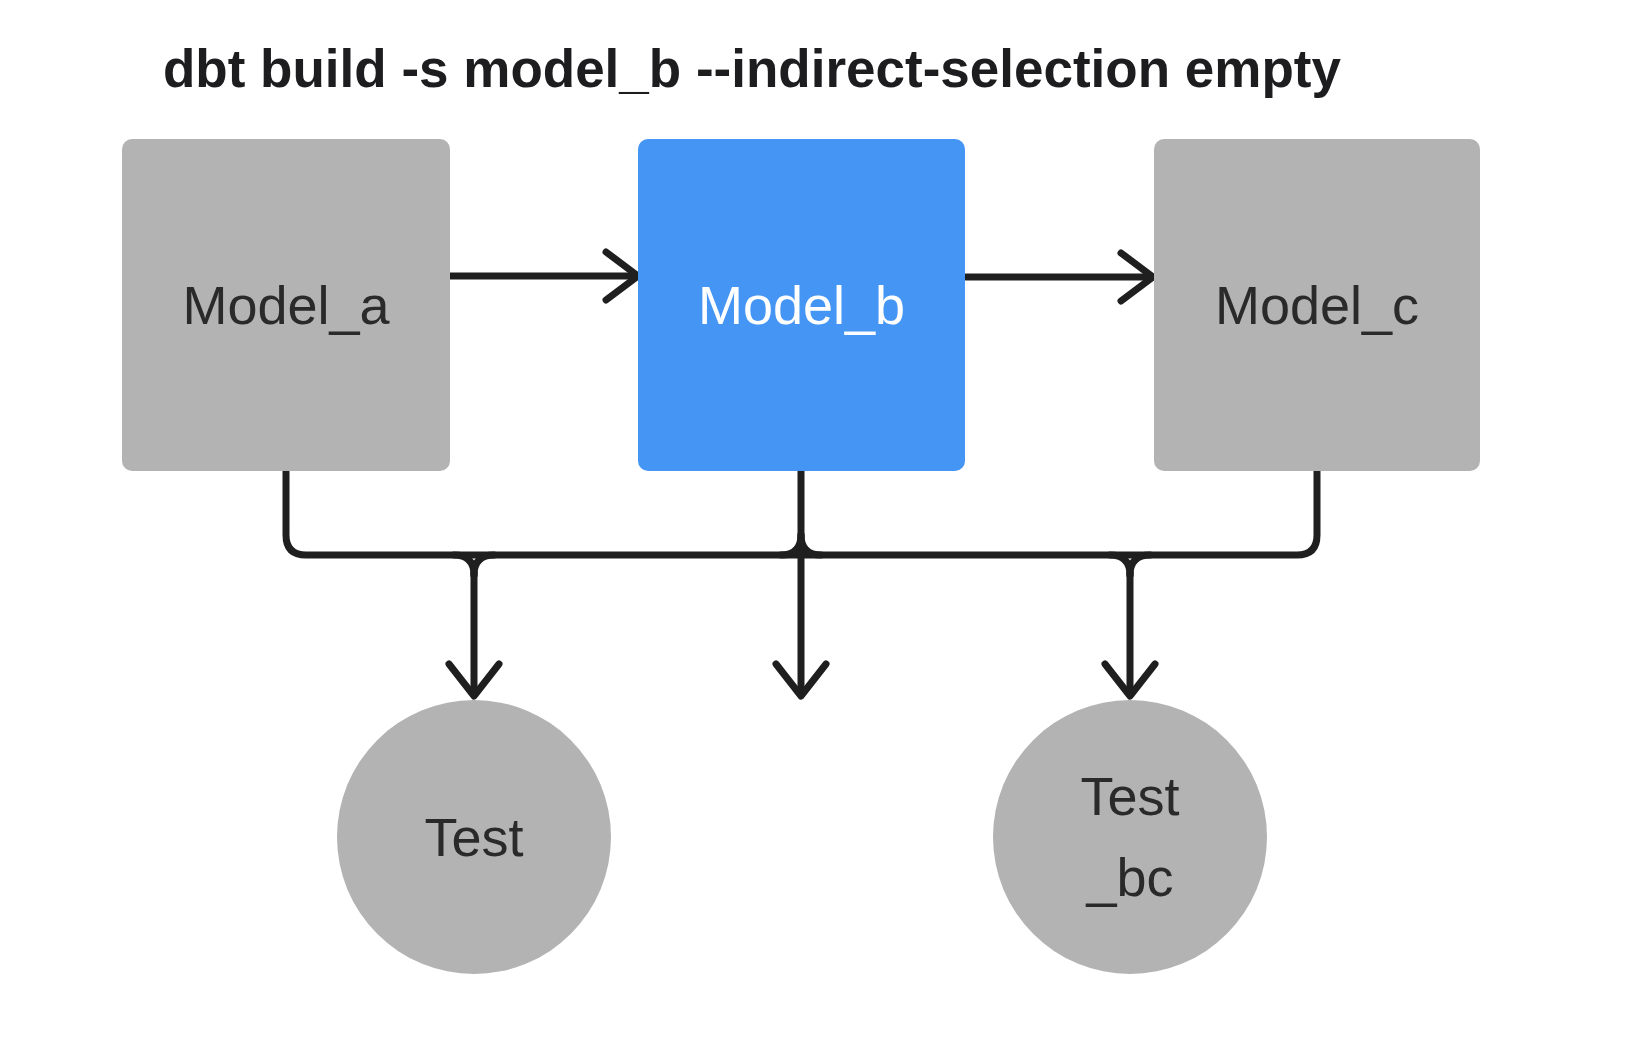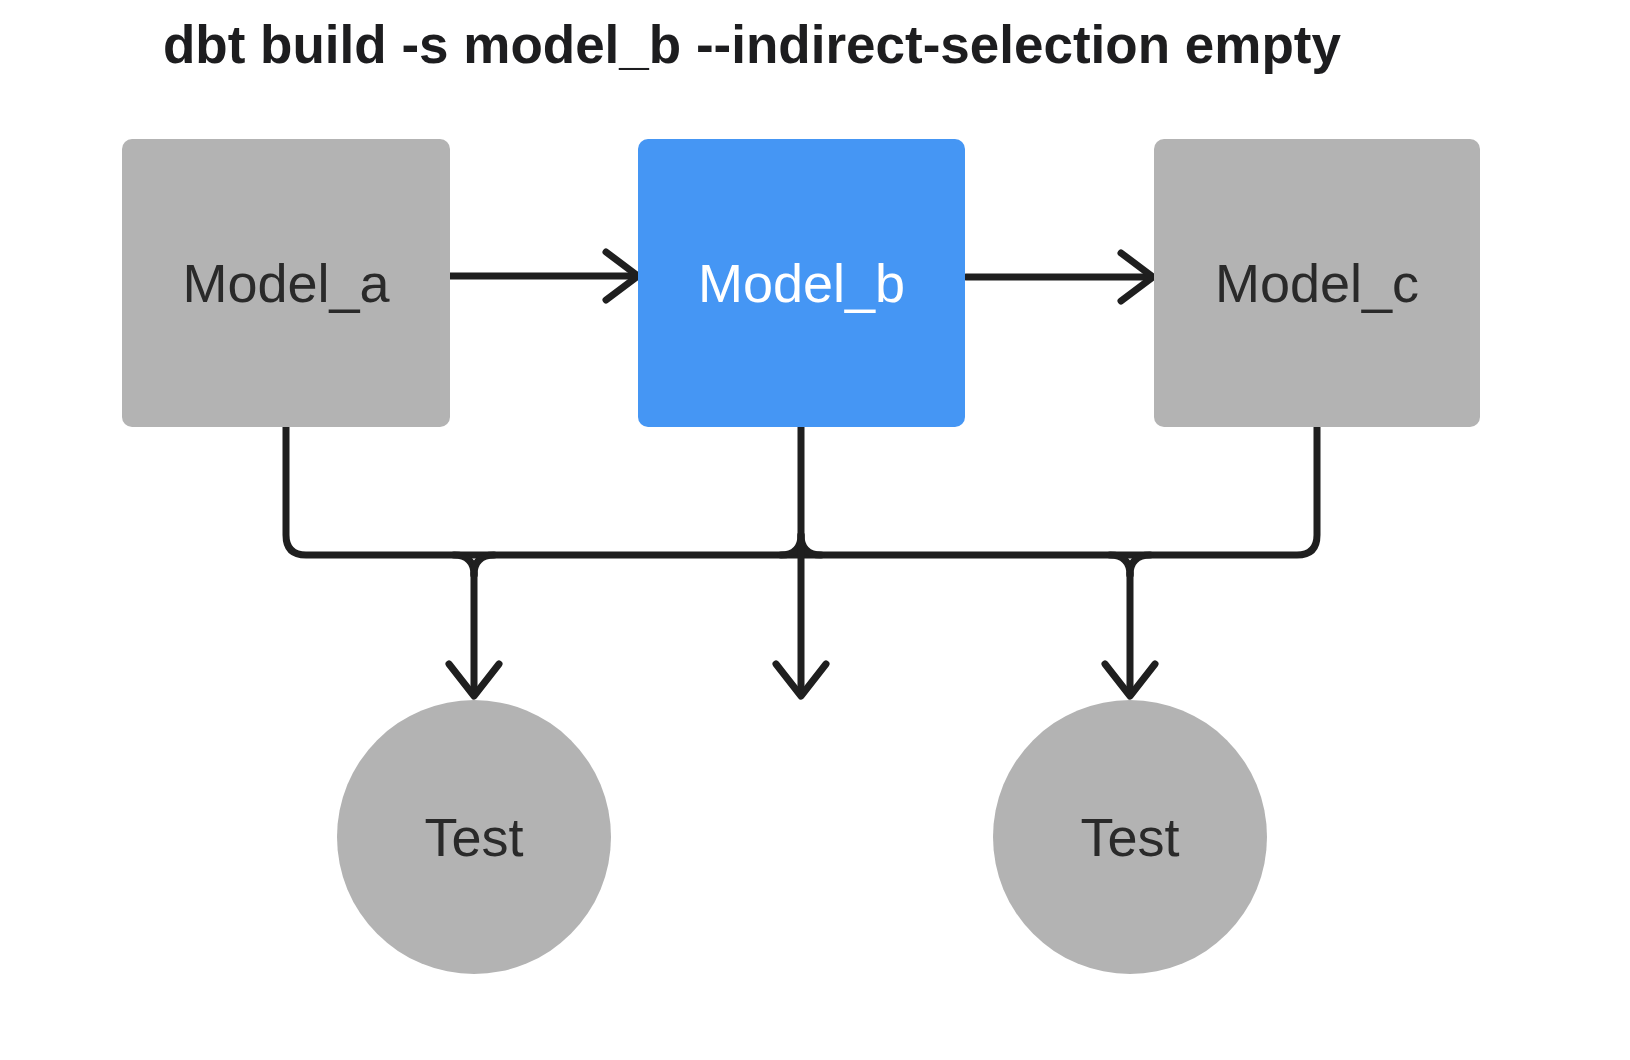--- a/index.html
+++ b/index.html
@@ -11,21 +11,21 @@
   .canvas {
     position: relative;
     width: 1630px;
     height: 1060px;
     background: var(--background, #ffffff);
     overflow: hidden;
   }
   .title {
     position: absolute;
     left: 163px;
-    top: 14px;
+    top: 38px;
     font-size: 53px;
     font-weight: 700;
     letter-spacing: 0px;
     color: var(--title-color, #1d1d1f);
     white-space: nowrap;
   }
   .edges-layer {
     position: absolute;
     left: 0;
     top: 0;
@@ -47,21 +47,21 @@
     justify-content: center;
     text-align: center;
     font-size: 54px;
     font-weight: 400;
     color: var(--label-dark, #2a2a2a);
     background: var(--node-default, #b3b3b3);
     line-height: 1.5;
   }
   .node.rect {
     top: 139px;
-    height: 288px;
+    height: 332px;
     border-radius: 10px;
   }
   .node.rect.selected {
     background: var(--node-selected, #4596f4);
     color: var(--label-light, #ffffff);
   }
   .node.circle {
     top: 700px;
     width: 274px;
     height: 274px;
@@ -120,15 +120,16 @@
     <span>Model_b</span>
   </div>
 
   <div class="node circle test-ab">
     <span>Test</span>
   </div>
 
 
   <div class="node circle test-bc">
     <span>Test</span>
+    <span>_bc</span>
   </div>
 
 </div>
 
 </body></html>

